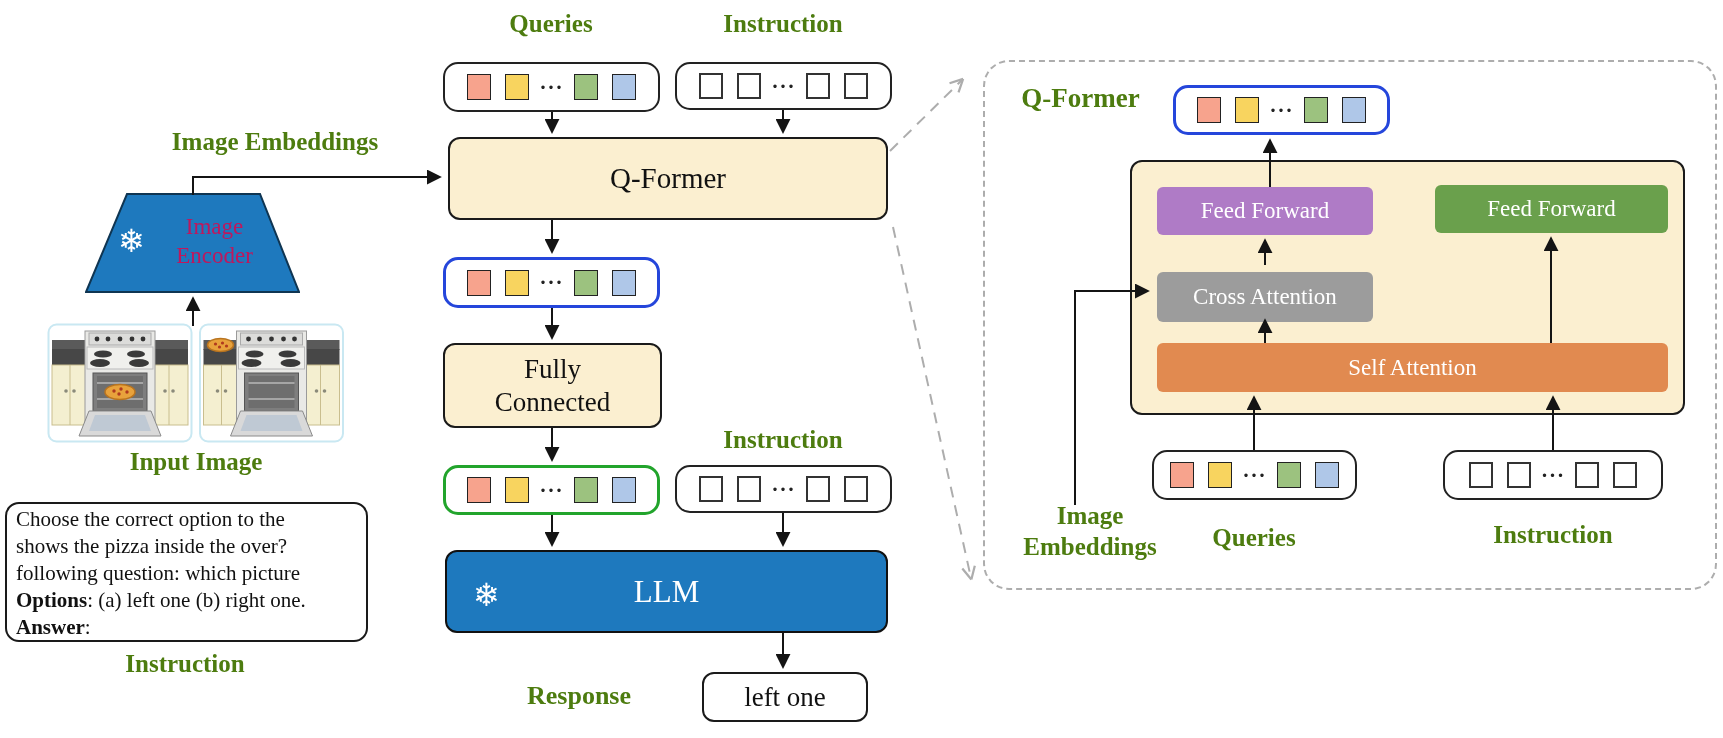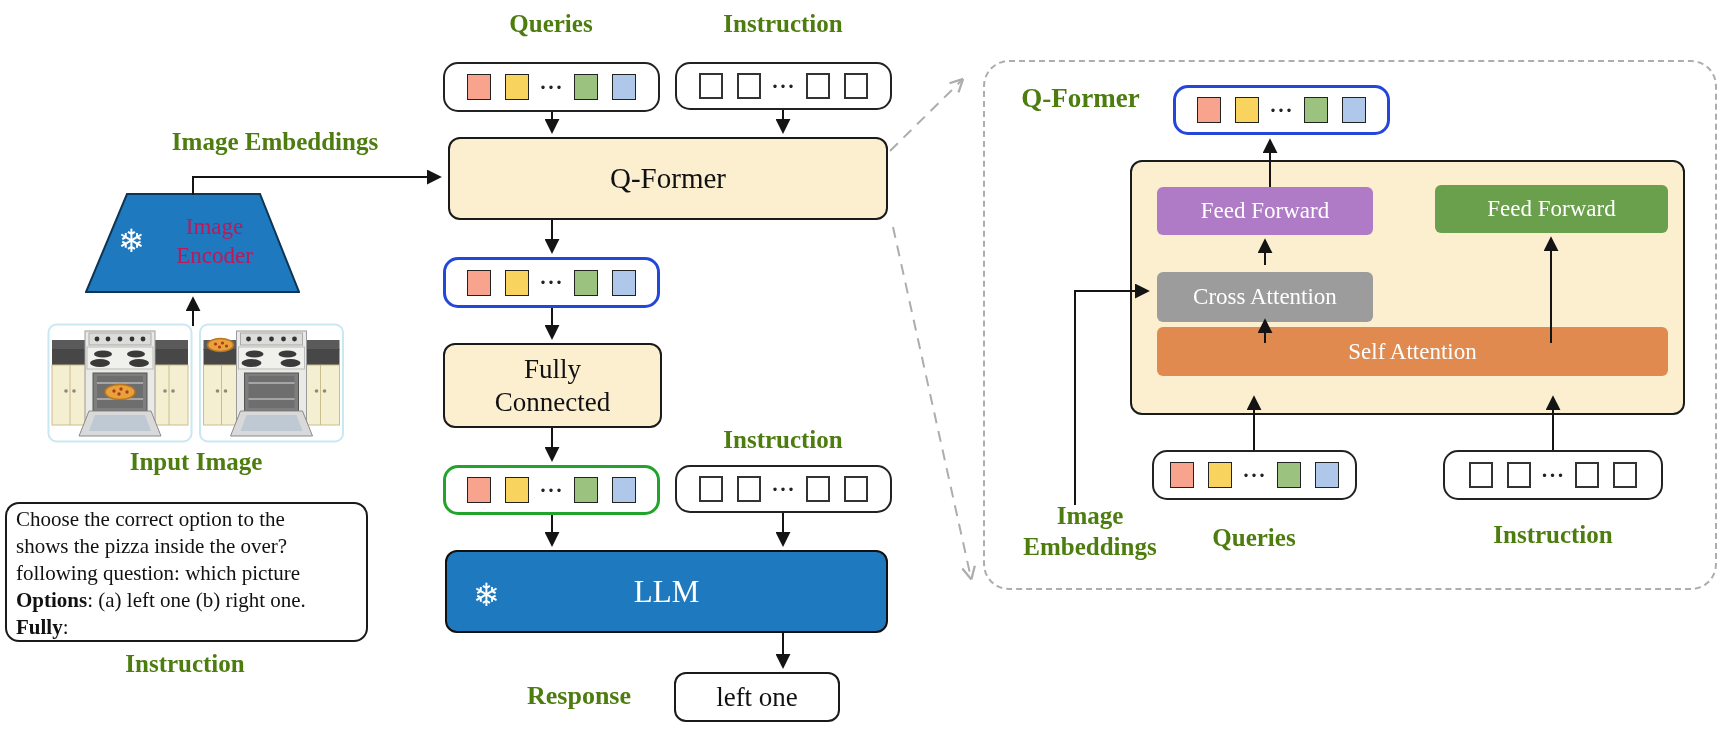--- a/index.html
+++ b/index.html
@@ -78,21 +78,21 @@
       <span class="sq blank" style="background: rgb(255, 255, 255);"></span>
       <span class="sq blank" style="background: rgb(255, 255, 255);"></span>
     </div>
 
   <div class="box bluebox" style="left:445px;top:550px;width:443px;height:83px;font-size:31px;">
     <span class="abs" style="left:26px;top:24px;font-size:32px;color:#fff;">❄</span>
     <span>LLM</span>
   </div>
 
   <div class="lbl" style="left:527px;top:681px;width:160px;text-align:left;font-size:26px;">Response</div>
-  <div class="box" style="left:674px;top:672px;width:166px;height:50px;border:2px solid #1a1a1a;border-radius:12px;font-size:27px;background:#fff;">left one</div>
+  <div class="box" style="left:702px;top:672px;width:166px;height:50px;border:2px solid #1a1a1a;border-radius:12px;font-size:27px;background:#fff;">left one</div>
 
   <div class="lbl" style="left:130px;top:128px;width:290px;">Image Embeddings</div>
 
   <svg class="abs" style="left:85px;top:193px;" width="215" height="100" viewBox="0 0 215 100">
     <polygon points="42,1 175,1 214,99 1,99" fill="#1E79BE" stroke="#0F3552" stroke-width="2"></polygon>
   </svg>
   <span class="abs" style="left:118px;top:222px;font-size:32px;color:#fff;">❄</span>
   <div class="abs" style="left:152px;top:212px;width:125px;text-align:center;color:#be185d;font-size:23px;line-height:29px;">Image Encoder</div>
 
   <svg class="abs" style="left:47px;top:323px;" width="146" height="120" viewBox="0 0 146 120">
@@ -173,41 +173,41 @@
     <polygon points="48,92 98,92 104,108 42,108" fill="#BFC9D4"></polygon>
   </svg>
 
   <div class="lbl" style="left:96px;top:448px;width:200px;">Input Image</div>
 
   <div class="prompt" style="left:5px;top:502px;width:363px;height:140px;">
     <div>Choose the correct option to the</div>
     <div>shows the pizza inside the over?</div>
     <div>following question: which picture</div>
     <div><b>Options</b><span>: (a) left one (b) right one.</span></div>
-    <div><b>Fully</b><span>:</span></div>
+    <div><b>Answer</b><span>:</span></div>
   </div>
 
   <div class="lbl" style="left:85px;top:650px;width:200px;">Instruction</div>
 
   <div class="lbl" style="left:993px;top:83px;width:175px;font-size:27px;">Q-Former</div>
 
   <div class="token-strip blue-border" style="left:1173px;top:85px;width:217px;height:50px;">
       <span class="sq" style="background: rgb(247, 163, 141);"></span>
       <span class="sq" style="background: rgb(248, 212, 95);"></span>
       <span class="dots">···</span>
       <span class="sq" style="background: rgb(156, 194, 127);"></span>
       <span class="sq" style="background: rgb(175, 199, 232);"></span>
     </div>
 
   <div class="abs" style="left:1130px;top:160px;width:555px;height:255px;background:#FBEFD0;border:2px solid #1a1a1a;border-radius:12px;"></div>
 
   <div class="innerbox" style="left:1157px;top:187px;width:216px;height:48px;background:#AF7BC6;">Feed Forward</div>
   <div class="innerbox" style="left:1435px;top:185px;width:233px;height:48px;background:#6AA04C;">Feed Forward</div>
   <div class="innerbox" style="left:1157px;top:272px;width:216px;height:50px;background:#9C9C9C;">Cross Attention</div>
-  <div class="innerbox" style="left:1157px;top:327px;width:511px;height:49px;background:#E18A50;">Self Attention</div>
+  <div class="innerbox" style="left:1157px;top:343px;width:511px;height:49px;background:#E18A50;">Self Attention</div>
 
   <div class="token-strip" style="left:1152px;top:450px;width:205px;height:50px;">
       <span class="sq" style="background: rgb(247, 163, 141);"></span>
       <span class="sq" style="background: rgb(248, 212, 95);"></span>
       <span class="dots">···</span>
       <span class="sq" style="background: rgb(156, 194, 127);"></span>
       <span class="sq" style="background: rgb(175, 199, 232);"></span>
     </div>
   <div class="token-strip" style="left:1443px;top:450px;width:220px;height:50px;">
       <span class="sq blank" style="background: rgb(255, 255, 255);"></span>

